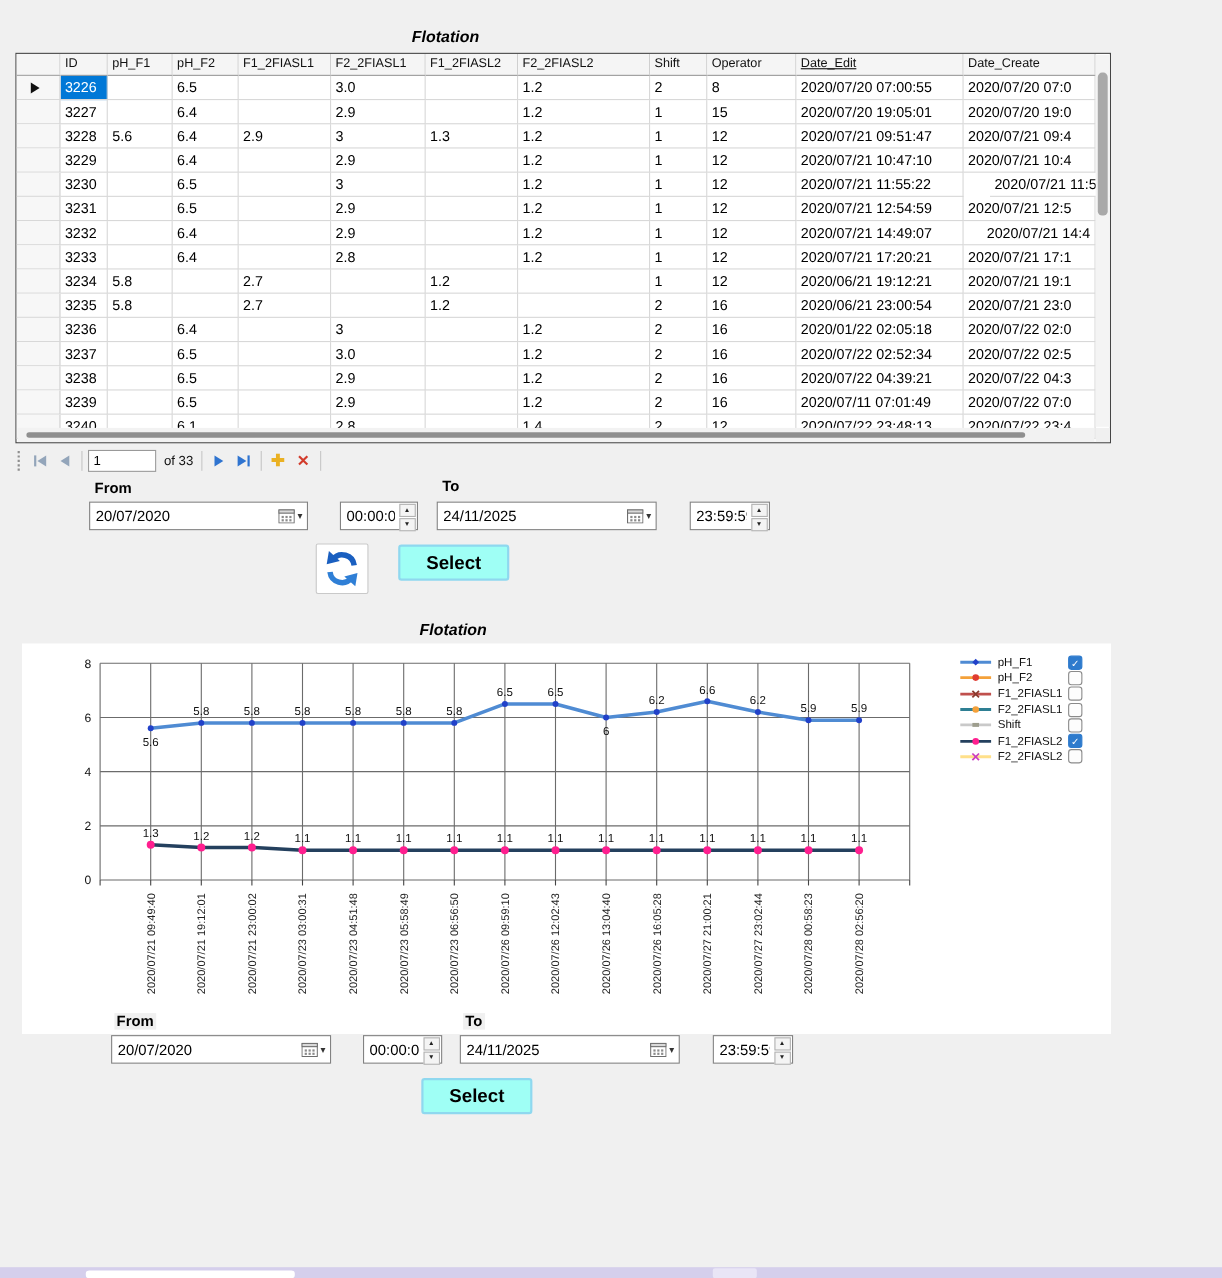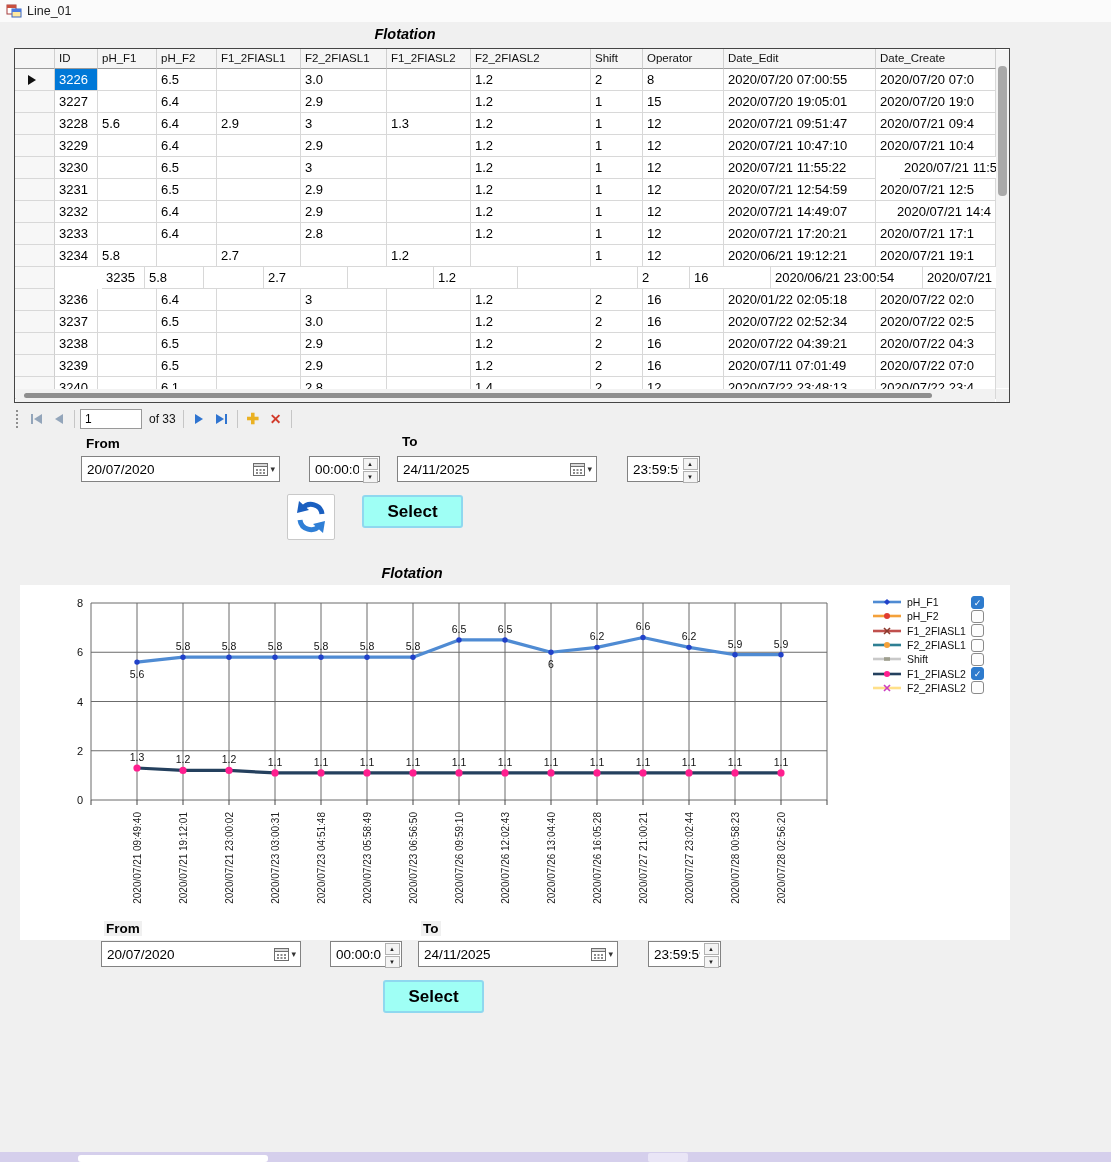--- a/index.html
+++ b/index.html
@@ -63,45 +63,36 @@
   .taskbar{position:absolute;left:0;top:1152px;width:100%;height:10px;background:var(--taskbar);}
   .pill1{position:absolute;left:78px;top:1155px;width:190px;height:7px;background:#ffffff;border-radius:3px;}
   .pill2{position:absolute;left:648px;top:1153px;width:40px;height:9px;background:#e9e5f6;border-radius:2px;}
   svg text{font-family:"Liberation Sans",sans-serif;}
 </style>
 </head>
 <body>
 
 <div id="screen">
 
-  <div class="titlebar">
-    <svg class="winicon" width="16" height="16" viewBox="0 0 16 16">
-      <rect x="1" y="2" width="9" height="9" fill="#fff" stroke="#a63d3d"></rect>
-      <rect x="1" y="2" width="9" height="3" fill="#c94f3f"></rect>
-      <rect x="6" y="6" width="9" height="8" fill="#ffe9a0" stroke="#3a66c2"></rect>
-      <rect x="6" y="6" width="9" height="3" fill="#4a7ae0"></rect>
-    </svg>
-    <span class="wtitle">Line_01</span>
-  </div>
 
   <div class="sec-title" id="tableTitle">Flotation</div>
 
   <div id="grid">
       <div class="grow ghrow">
         <div class="gcell ghead" style="width: 40px;"></div>
         <div class="gcell ghead" style="width: 43px;">ID</div>
         <div class="gcell ghead" style="width: 59px;">pH_F1</div>
         <div class="gcell ghead" style="width: 60px;">pH_F2</div>
         <div class="gcell ghead" style="width: 84px;">F1_2FIASL1</div>
         <div class="gcell ghead" style="width: 86px;">F2_2FIASL1</div>
         <div class="gcell ghead" style="width: 84px;">F1_2FIASL2</div>
         <div class="gcell ghead" style="width: 120px;">F2_2FIASL2</div>
         <div class="gcell ghead" style="width: 52px;">Shift</div>
         <div class="gcell ghead" style="width: 81px;">Operator</div>
-        <div class="gcell ghead" style="width: 152px;">Date_Edit</div>
+        <div class="gcell ghead" style="width: 152px; text-decoration: underline;">Date_Edit</div>
         <div class="gcell ghead" style="width: 120px;">Date_Create</div>
       </div>
       <div class="grow">
         <div class="gcell rowhead" style="width: 40px;">
           <span class="curarrow"></span>
         </div>
         <div class="gcell sel" style="width: 43px;">3226</div>
         <div class="gcell" style="width: 59px;"></div>
         <div class="gcell" style="width: 60px;">6.5</div>
         <div class="gcell" style="width: 84px;"></div>
@@ -220,21 +211,21 @@
         <div class="gcell" style="width: 86px;"></div>
         <div class="gcell" style="width: 84px;">1.2</div>
         <div class="gcell" style="width: 120px;"></div>
         <div class="gcell" style="width: 52px;">1</div>
         <div class="gcell" style="width: 81px;">12</div>
         <div class="gcell" style="width: 152px;">2020/06/21 19:12:21</div>
         <div class="gcell" style="width: 120px;">2020/07/21 19:1</div>
       </div>
       <div class="grow">
         <div class="gcell rowhead" style="width: 40px;"></div>
-        <div class="gcell" style="width: 43px; margin-left: 47px;">3235</div>
+        <div class="gcell" style="width: 43px;">3235</div>
         <div class="gcell" style="width: 59px;">5.8</div>
         <div class="gcell" style="width: 60px;"></div>
         <div class="gcell" style="width: 84px;">2.7</div>
         <div class="gcell" style="width: 86px;"></div>
         <div class="gcell" style="width: 84px;">1.2</div>
         <div class="gcell" style="width: 120px;"></div>
         <div class="gcell" style="width: 52px;">2</div>
         <div class="gcell" style="width: 81px;">16</div>
         <div class="gcell" style="width: 152px;">2020/06/21 23:00:54</div>
         <div class="gcell" style="width: 120px;">2020/07/21 23:0</div>

